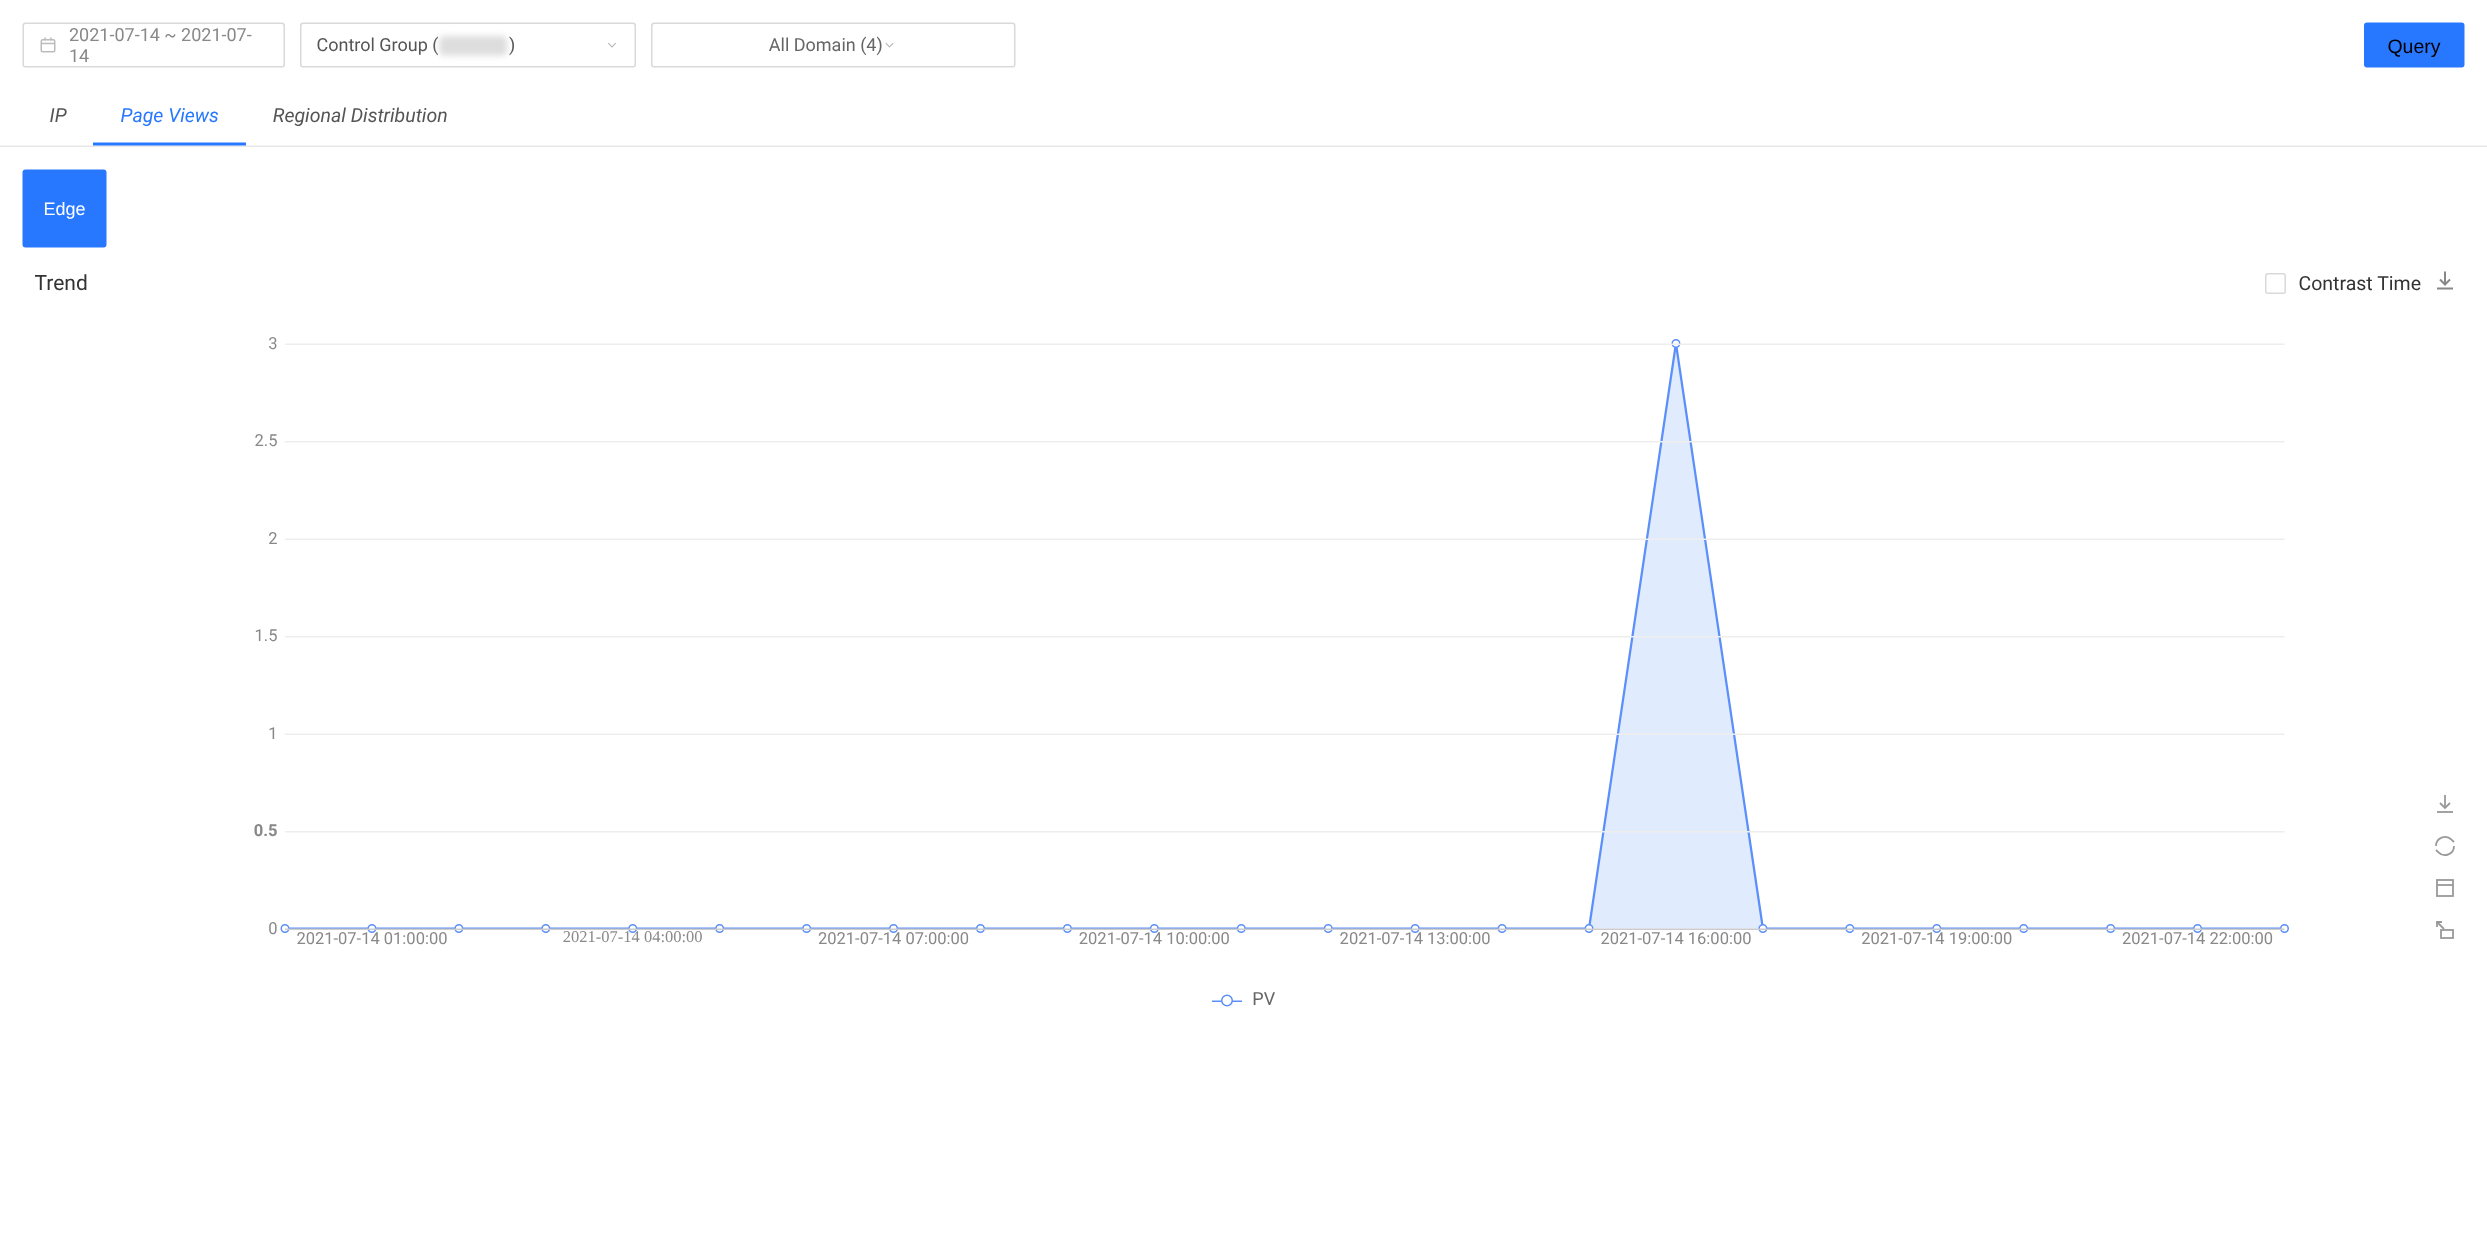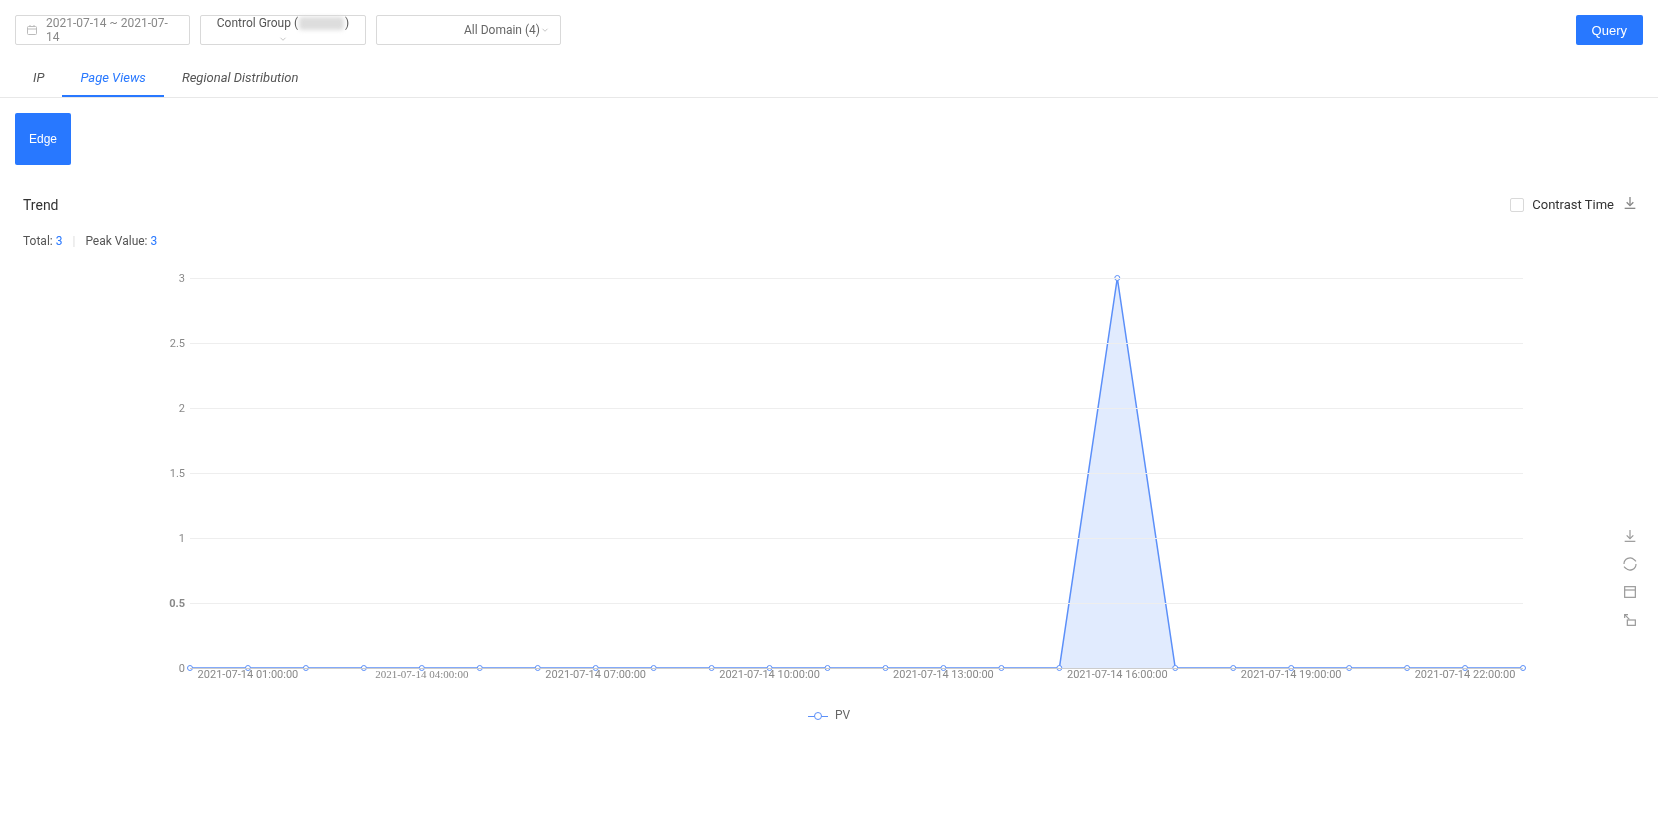--- a/index.html
+++ b/index.html
@@ -22,27 +22,27 @@
   height: 30px;
   display: flex;
   align-items: center;
   padding: 0 10px;
   background: #fff;
   color: #555;
   font-size: 12px;
 }
 .date-picker { width: 175px; color: #888; }
 .date-picker .cal-icon { margin-right: 8px; color: #bbb; display:flex; align-items:center;}
-.select1 { width: 166px; justify-content: space-between; flex-direction: column; }
-.select2 { width: 185px; justify-content: flex-end; color:#666;}
+.select1 { width: 224px; justify-content: space-between; }
+.select2 { width: 243px; justify-content: center; color:#666;}
 .chev-icon { width:10px; height:10px; display:flex; align-items:center; justify-content:center;}
 .spacer { flex: 1; }
 .btn-primary {
   background: #2878ff;
-  color: #ffffff;
+  color: #000000;
   border: none;
   border-radius: 2px;
   height: 30px;
   padding: 0 16px;
   font-size: 13px;
   cursor: pointer;
 }
 .tabs {
   display: flex;
   border-bottom: 1px solid #e8e8e8;
@@ -63,21 +63,21 @@
 }
 .content { padding: 15px; }
 .btn-edge {
   background: #2878ff;
   color: #fff;
   border: none;
   border-radius: 2px;
   padding: 19px 14px;
   font-size: 12px;
   cursor: pointer;
-  margin-bottom: 30px;
+  margin-bottom: 14px;
 }
 .trend-header {
   display: flex;
   align-items: center;
   margin-bottom: 20px;
   padding-right: 5px;
   gap: 44px;
 }
 .trend-title { font-size: 14px; color: #333; margin-left: 8px;}
 .contrast-wrap { display:flex; align-items:center; gap:8px; }
@@ -245,29 +245,20 @@
       <span class="download-icon">
         <svg width="16" height="16" viewBox="0 0 24 24" fill="none" stroke="currentColor" stroke-width="2">
             <path d="M12 3v12"></path>
             <polyline points="7 11 12 16 17 11"></polyline>
             <line x1="4" y1="20" x2="20" y2="20"></line>
           </svg>
       </span>
     </div>
   </div>
 
-  <div class="stats-row">
-    <span>
-      <span>Total: </span><span class="stat-val">3</span>
-    </span>
-    <span class="stat-sep">|</span>
-    <span>
-      <span>Peak Value: </span><span class="stat-val">3</span>
-    </span>
-  </div>
 
   <div class="chart-wrap">
     <div class="chart-area" id="chart-area">
       <svg class="chart-svg" id="chart-svg" viewBox="0 0 1333 390" preserveAspectRatio="none">
           <path d="M0 390 L57.95652173913043 390 L115.91304347826086 390 L173.8695652173913 390 L231.82608695652172 390 L289.7826086956522 390 L347.7391304347826 390 L405.69565217391306 390 L463.65217391304344 390 L521.608695652174 390 L579.5652173913044 390 L637.5217391304348 390 L695.4782608695652 390 L753.4347826086956 390 L811.3913043478261 390 L869.3478260869565 390 L927.3043478260869 0 L985.2608695652174 390 L1043.217391304348 390 L1101.1739130434783 390 L1159.1304347826087 390 L1217.086956521739 390 L1275.0434782608695 390 L1333 390 L 1333 390 L 0 390 Z" fill="rgba(91,143,249,0.18)" stroke="none"></path>
           <path d="M0 390 L57.95652173913043 390 L115.91304347826086 390 L173.8695652173913 390 L231.82608695652172 390 L289.7826086956522 390 L347.7391304347826 390 L405.69565217391306 390 L463.65217391304344 390 L521.608695652174 390 L579.5652173913044 390 L637.5217391304348 390 L695.4782608695652 390 L753.4347826086956 390 L811.3913043478261 390 L869.3478260869565 390 L927.3043478260869 0 L985.2608695652174 390 L1043.217391304348 390 L1101.1739130434783 390 L1159.1304347826087 390 L1217.086956521739 390 L1275.0434782608695 390 L1333 390 " fill="none" stroke="#5b8ff9" stroke-width="1.5"></path>
           <circle cx="0" cy="390" r="2.5" fill="#fff" stroke="#5b8ff9" stroke-width="1"></circle>
           <circle cx="57.95652173913043" cy="390" r="2.5" fill="#fff" stroke="#5b8ff9" stroke-width="1"></circle>
           <circle cx="115.91304347826086" cy="390" r="2.5" fill="#fff" stroke="#5b8ff9" stroke-width="1"></circle>
           <circle cx="173.8695652173913" cy="390" r="2.5" fill="#fff" stroke="#5b8ff9" stroke-width="1"></circle>

